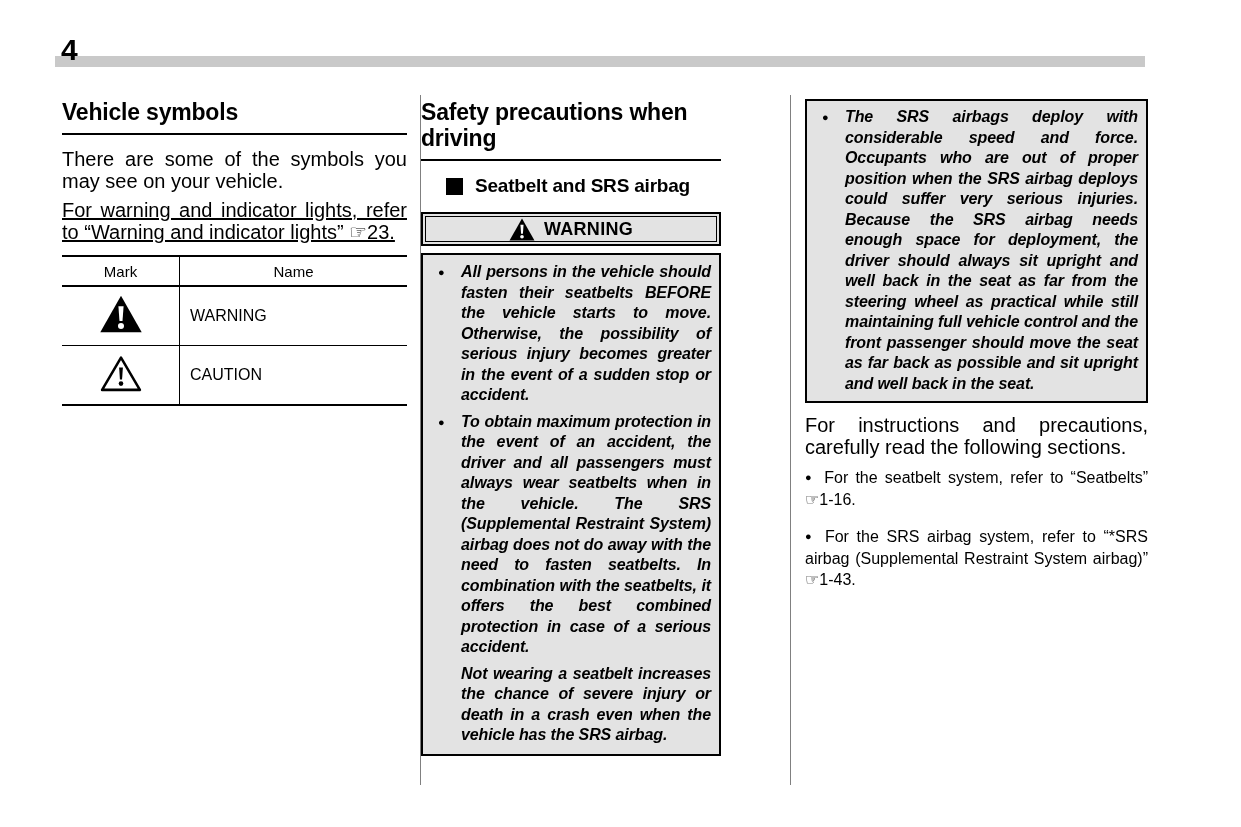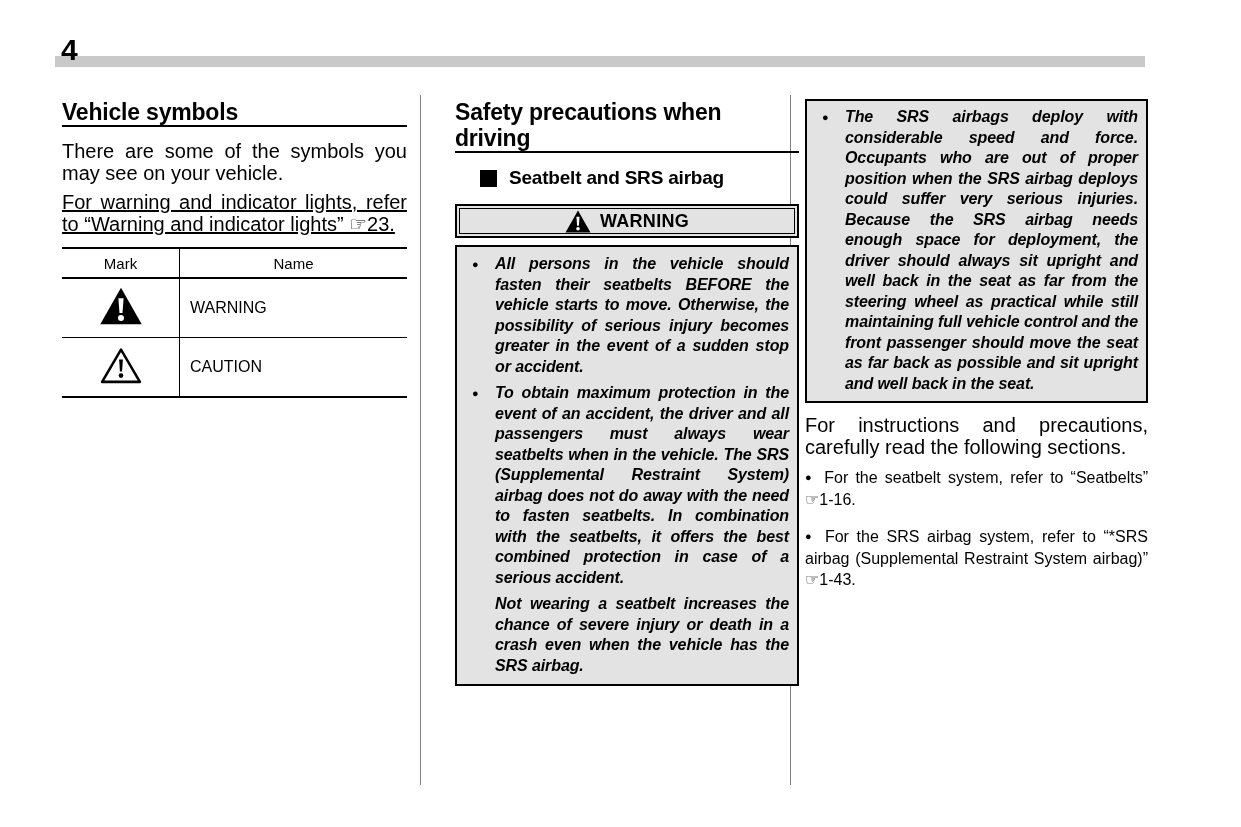--- a/index.html
+++ b/index.html
@@ -35,30 +35,30 @@
     top: 95px;
     width: 1px; height: 690px;
     background: #808080;
   }
   .divider-1 { left: 420px; }
   .divider-2 { left: 790px; }
 
   
   .col { position: absolute; top: 99px; }
   .col-left   { left: 62px;  width: 345px; }
-  .col-middle { left: 455px; width: 344px; }
+  .col-middle { left: 421px; width: 300px; }
   .col-right  { left: 805px; width: 343px; }
 
   h1.section-title {
     margin: 0;
     font-size: 23px;
     font-weight: bold;
     line-height: 26px;
     letter-spacing: -0.2px;
-    padding-bottom: 0;
+    padding-bottom: 8px;
     border-bottom: 2px solid #000;
   }
 
   .body-text {
     font-size: 20px;
     line-height: 21.5px;
     text-align: justify;
     margin: 0;
   }
   .col-left .body-text.first { margin-top: 14px; }

